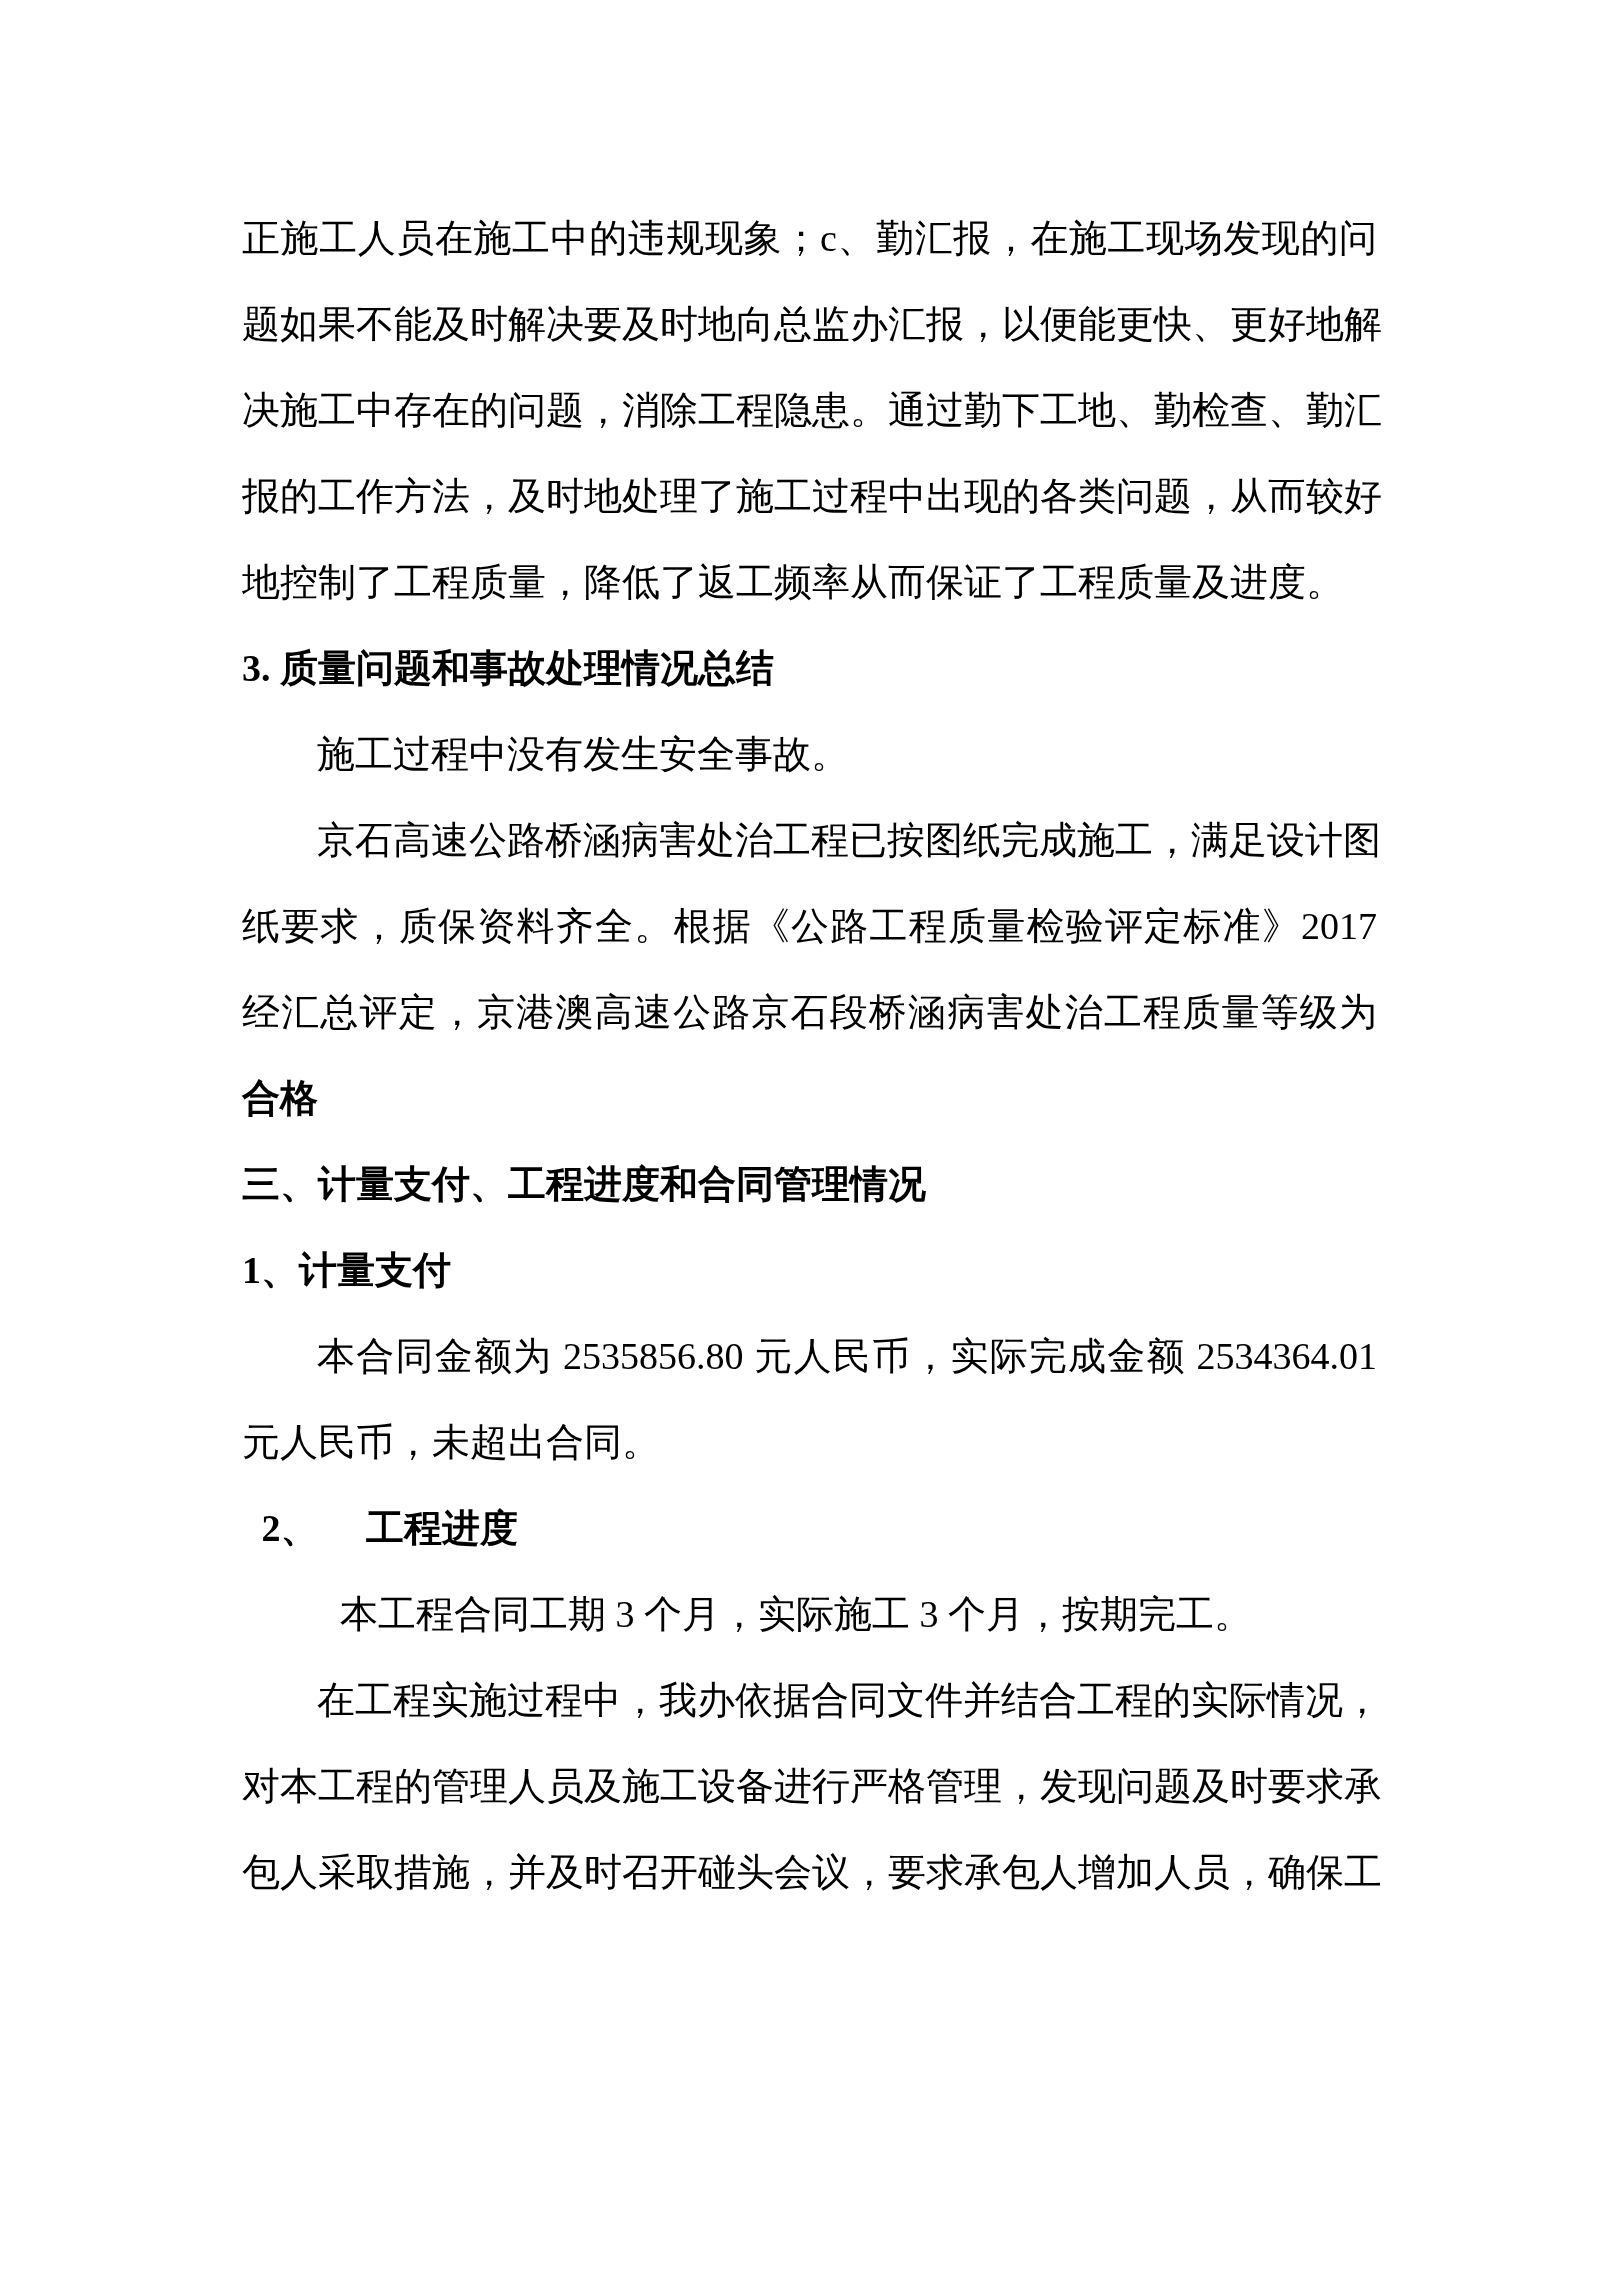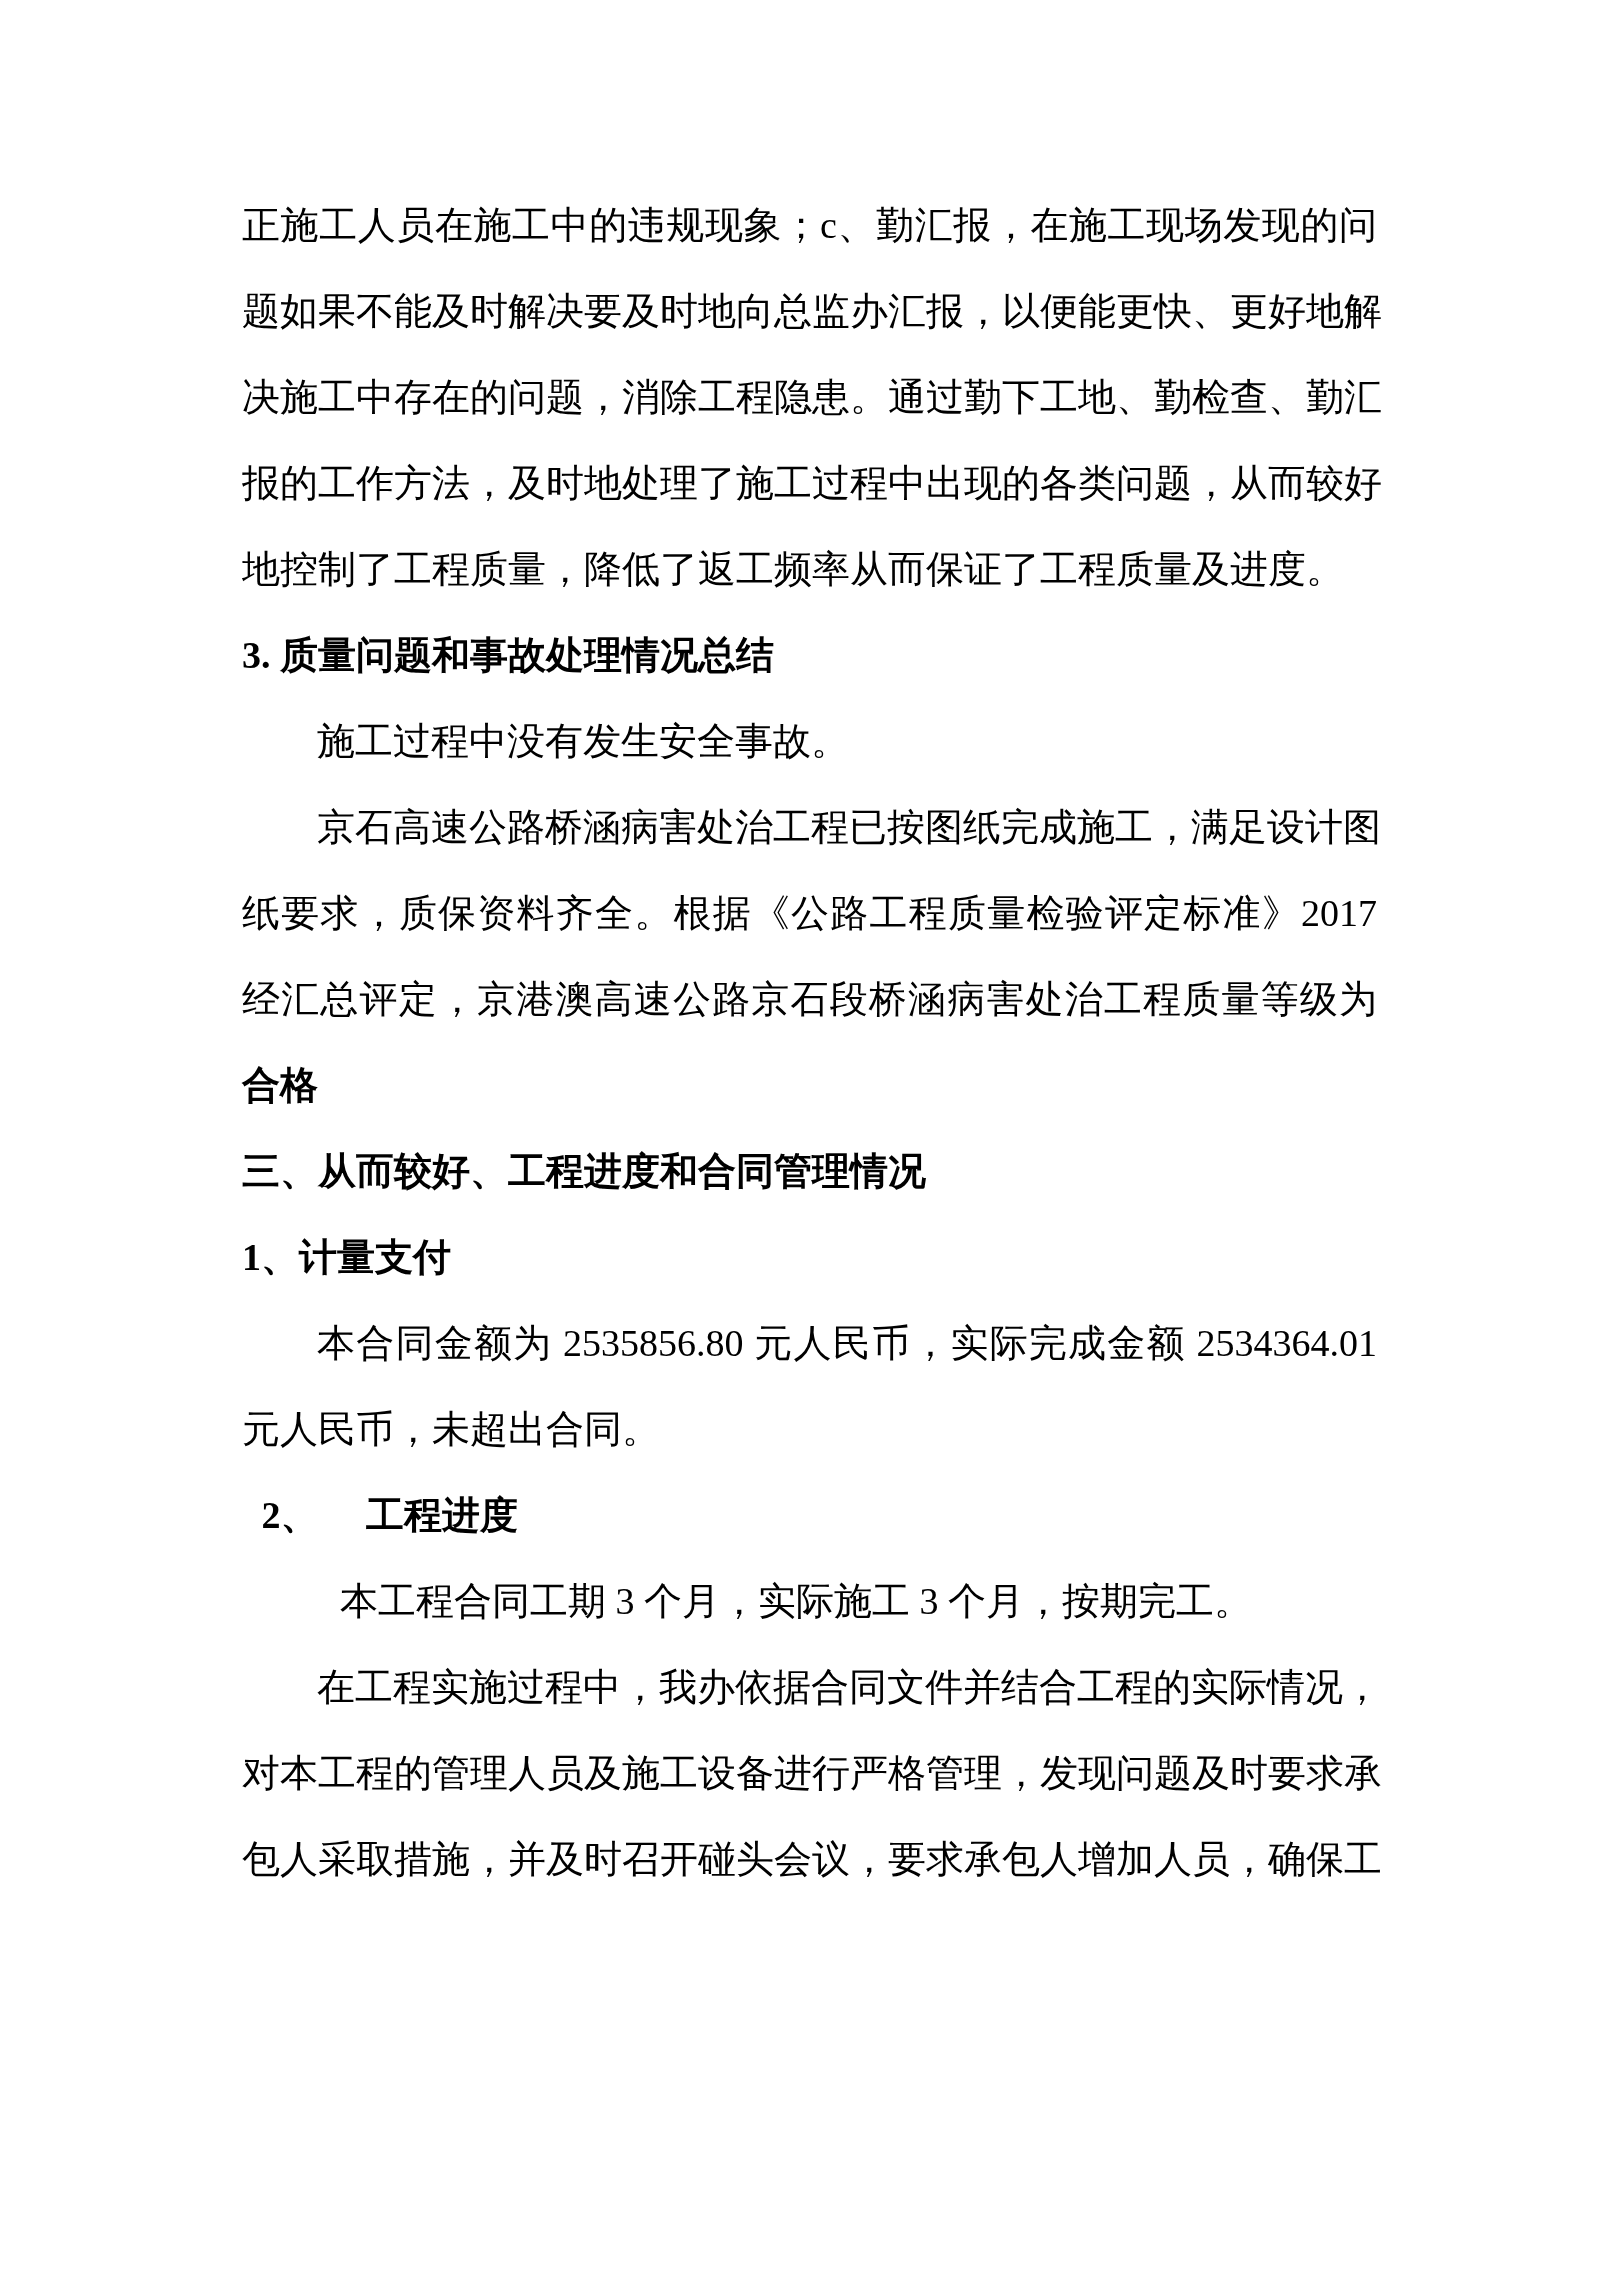--- a/index.html
+++ b/index.html
@@ -12,21 +12,21 @@
     width: 1621px;
     height: 2293px;
     background: #ffffff;
     color: #000000;
     font-family: "Liberation Serif", "DejaVu Serif", serif;
     overflow: hidden;
   }
   .textblock {
     position: absolute;
     left: 242px;
-    top: 182px;
+    top: 195px;
     width: 1135px;
   }
   .line {
     height: 86px;
     line-height: 86px;
     font-size: 38px;
     color: #000000;
     white-space: nowrap;
     overflow: visible;
   }
@@ -52,21 +52,21 @@
       <div class="line body justify">题如果不能及时解决要及时地向总监办汇报，以便能更快、更好地解</div>
       <div class="line body justify">决施工中存在的问题，消除工程隐患。通过勤下工地、勤检查、勤汇</div>
       <div class="line body justify">报的工作方法，及时地处理了施工过程中出现的各类问题，从而较好</div>
       <div class="line body">地控制了工程质量，降低了返工频率从而保证了工程质量及进度。</div>
       <div class="line heading">3. 质量问题和事故处理情况总结</div>
       <div class="line body" style="padding-left: 75px;">施工过程中没有发生安全事故。</div>
       <div class="line body justify" style="padding-left: 75px;">京石高速公路桥涵病害处治工程已按图纸完成施工，满足设计图</div>
       <div class="line body justify">纸要求，质保资料齐全。根据《公路工程质量检验评定标准》2017</div>
       <div class="line body justify">经汇总评定，京港澳高速公路京石段桥涵病害处治工程质量等级为</div>
       <div class="line grade">合格</div>
-      <div class="line heading">三、从而较好、工程进度和合同管理情况</div>
+      <div class="line heading">三、计量支付、工程进度和合同管理情况</div>
       <div class="line heading">1、计量支付</div>
       <div class="line body justify" style="padding-left: 75px;">本合同金额为 2535856.80 元人民币，实际完成金额 2534364.01</div>
       <div class="line body">元人民币，未超出合同。</div>
       <div class="line heading" style="padding-left: 19.6px;">2、　 工程进度</div>
       <div class="line body" style="padding-left: 98px;">本工程合同工期 3 个月，实际施工 3 个月，按期完工。</div>
       <div class="line body" style="padding-left: 75px;">在工程实施过程中，我办依据合同文件并结合工程的实际情况，</div>
       <div class="line body justify">对本工程的管理人员及施工设备进行严格管理，发现问题及时要求承</div>
       <div class="line body">包人采取措施，并及时召开碰头会议，要求承包人增加人员，确保工</div>
     </div>
 </div>

